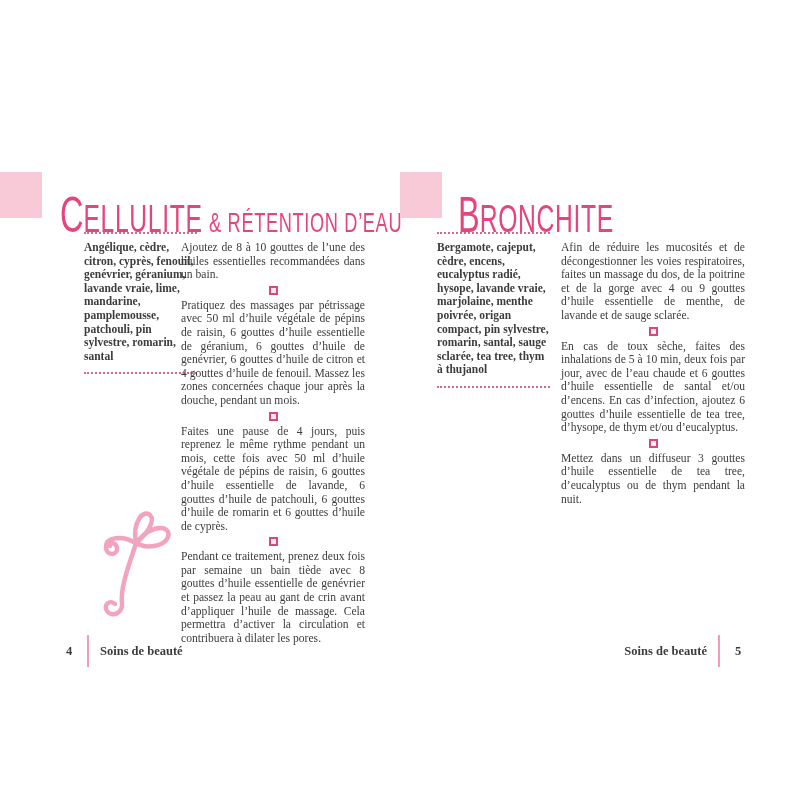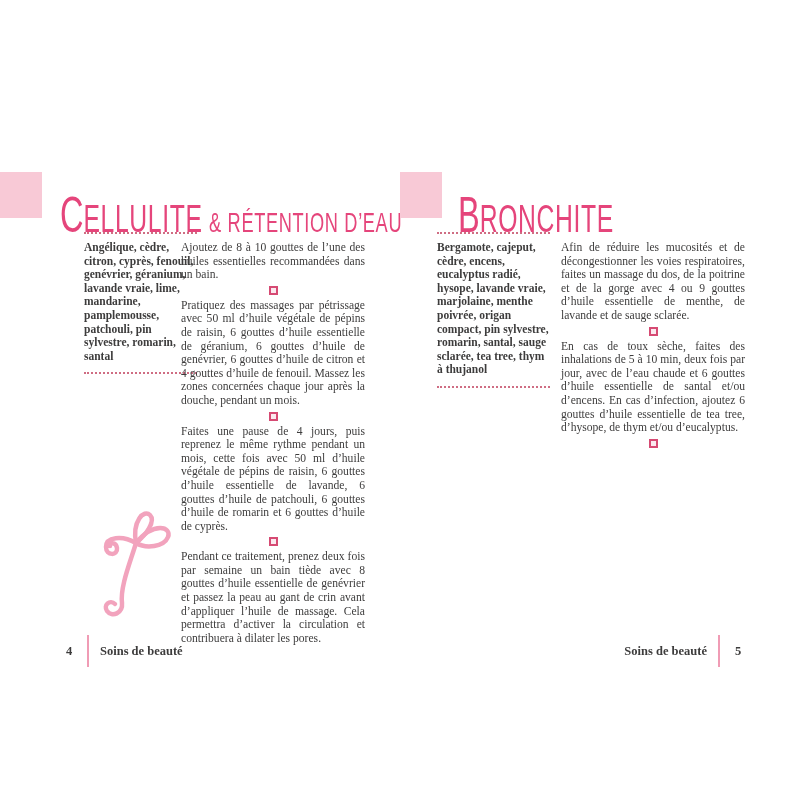--- a/index.html
+++ b/index.html
@@ -137,20 +137,21 @@
         <div class="sep"></div>
       </div>
 
 
       <div class="para-item">
         <p class="para">En cas de toux sèche, faites des inhalations de 5 à 10 min, deux fois par jour, avec de l’eau chaude et 6 gouttes d’huile essentielle de santal et/ou d’encens. En cas d’infection, ajoutez 6 gouttes d’huile essentielle de tea tree, d’hysope, de thym et/ou d’eucalyptus.</p>
         <div class="sep"></div>
       </div>
 
       <div class="para-item">
+        <p class="para">Mettez dans un diffuseur 3 gouttes d’huile essentielle de tea tree, d’eucalyptus ou de thym pendant la nuit.</p>
         <div class="sep"></div>
       </div>
 
     </div>
 
   <div class="footer right">
     <span>Soins de beauté</span>
     <span class="rule"></span>
     <span class="num">5</span>
   </div>

